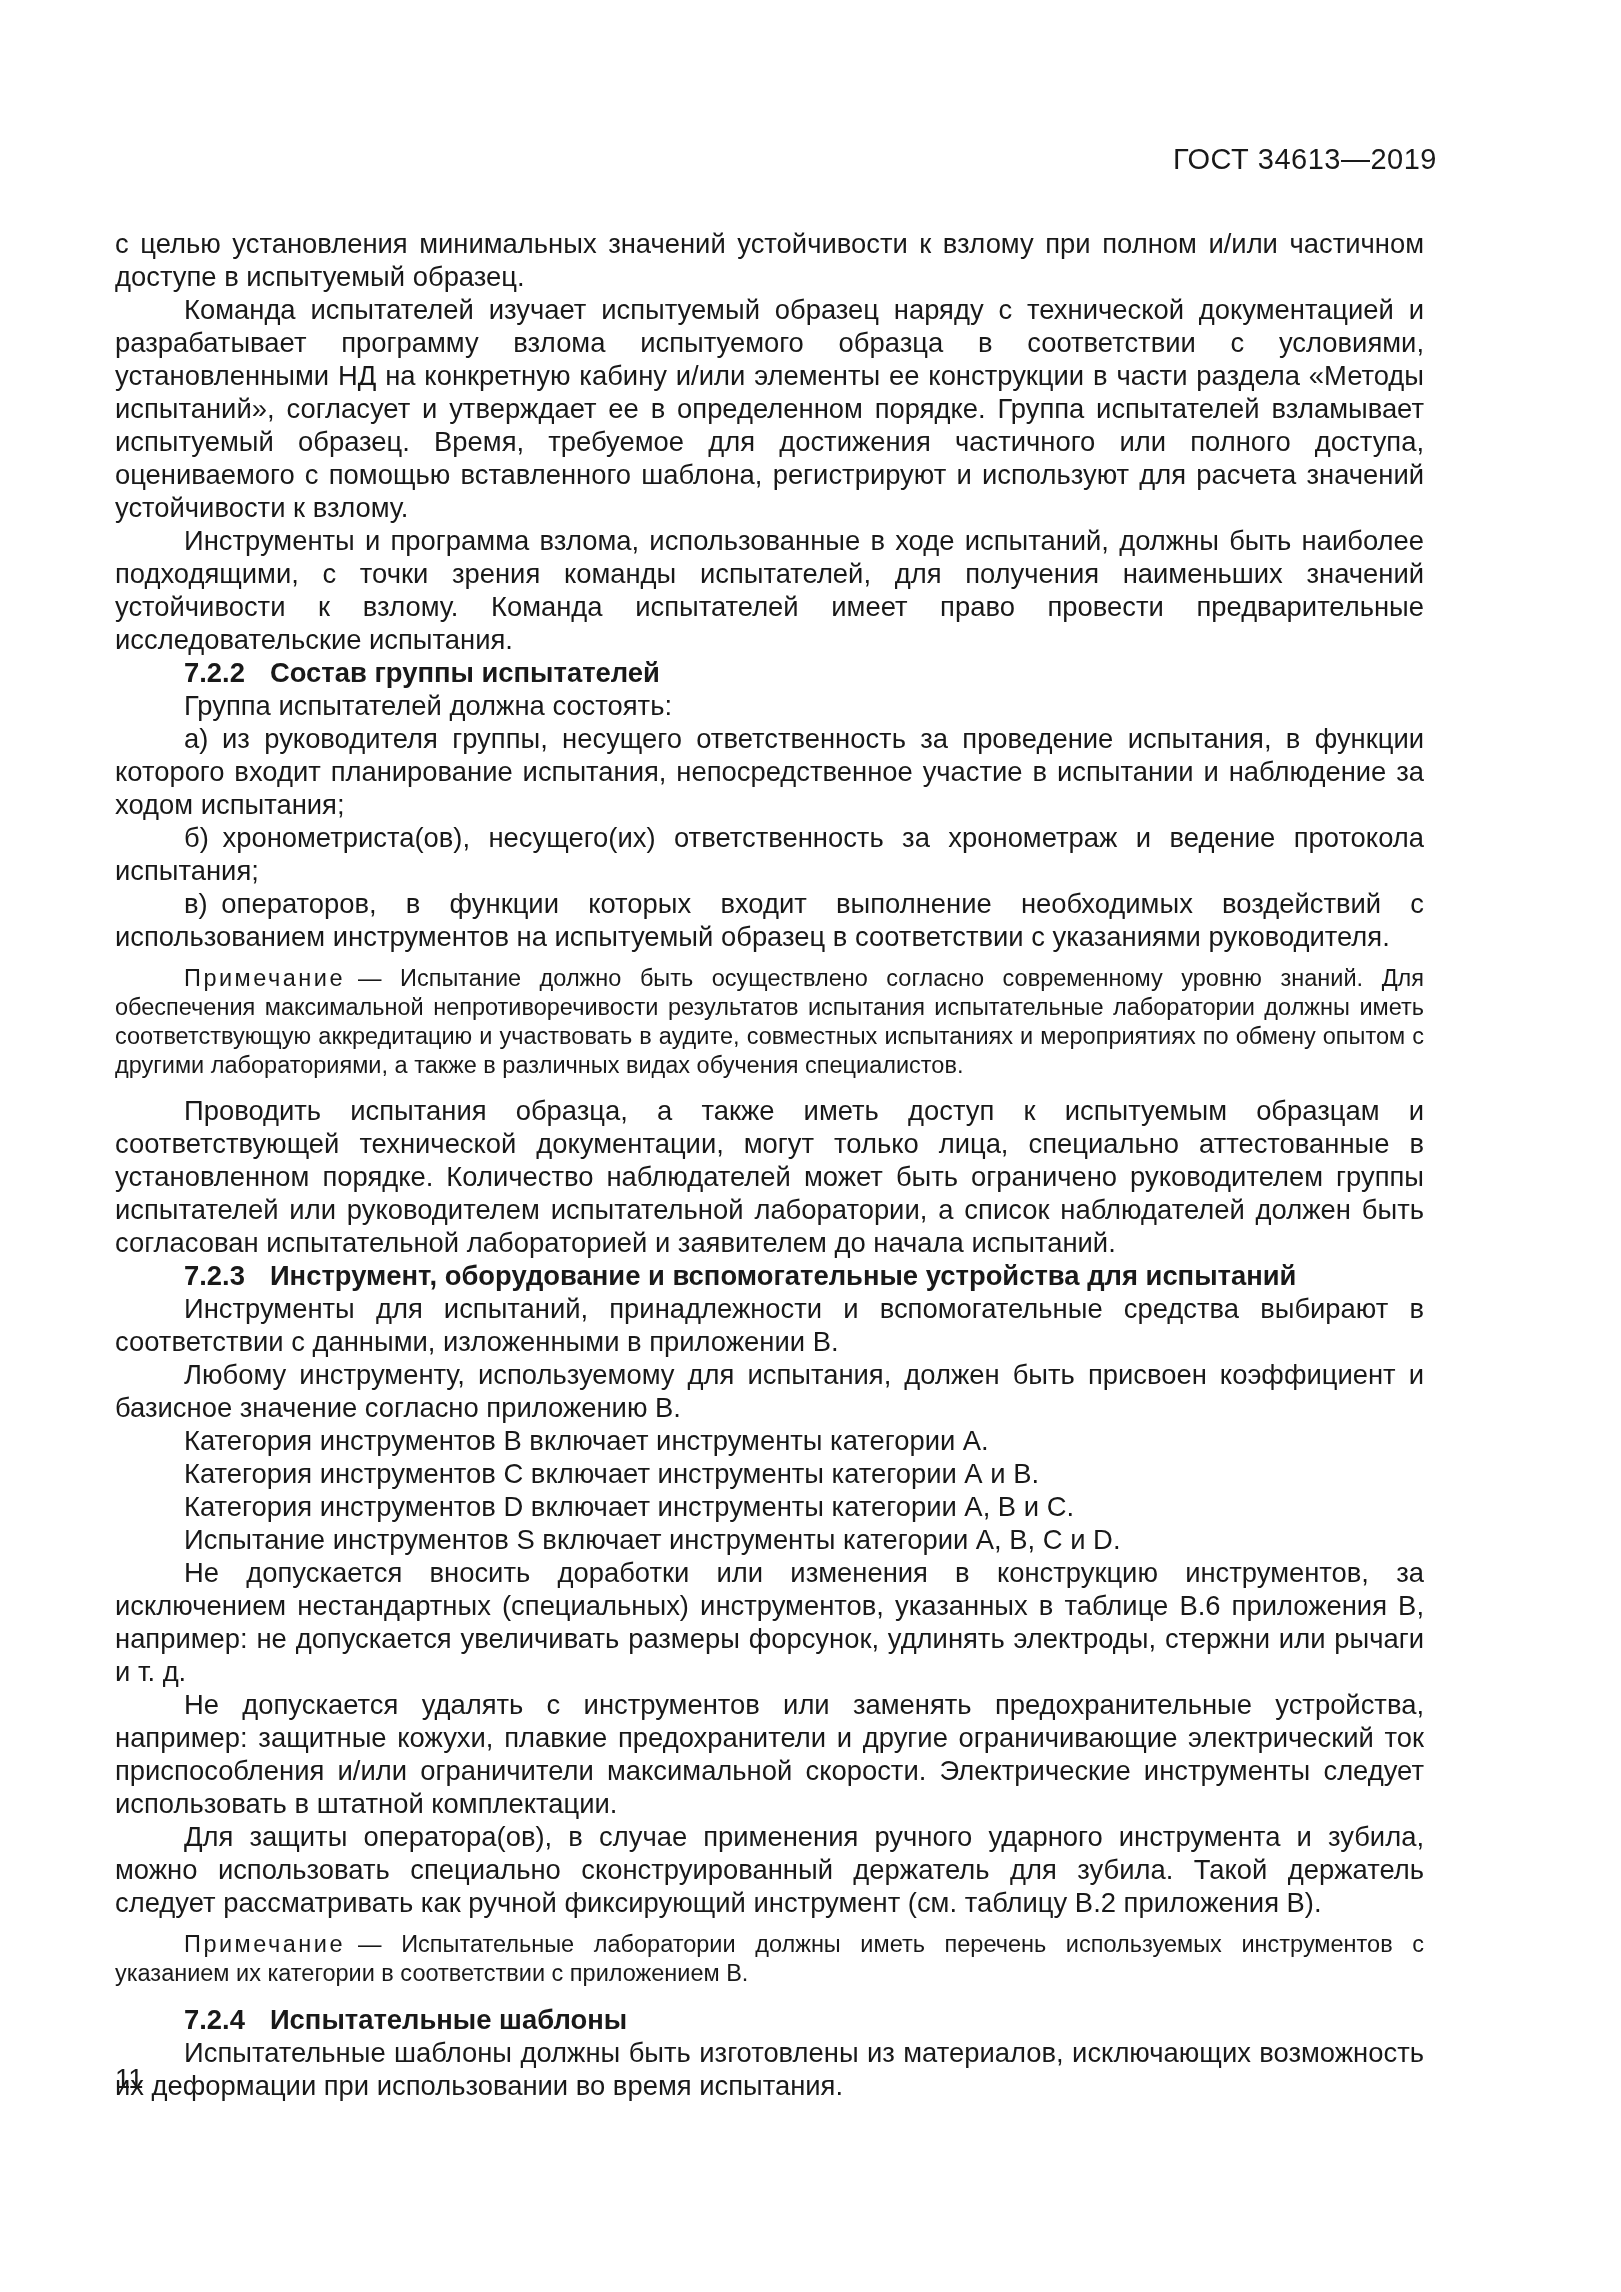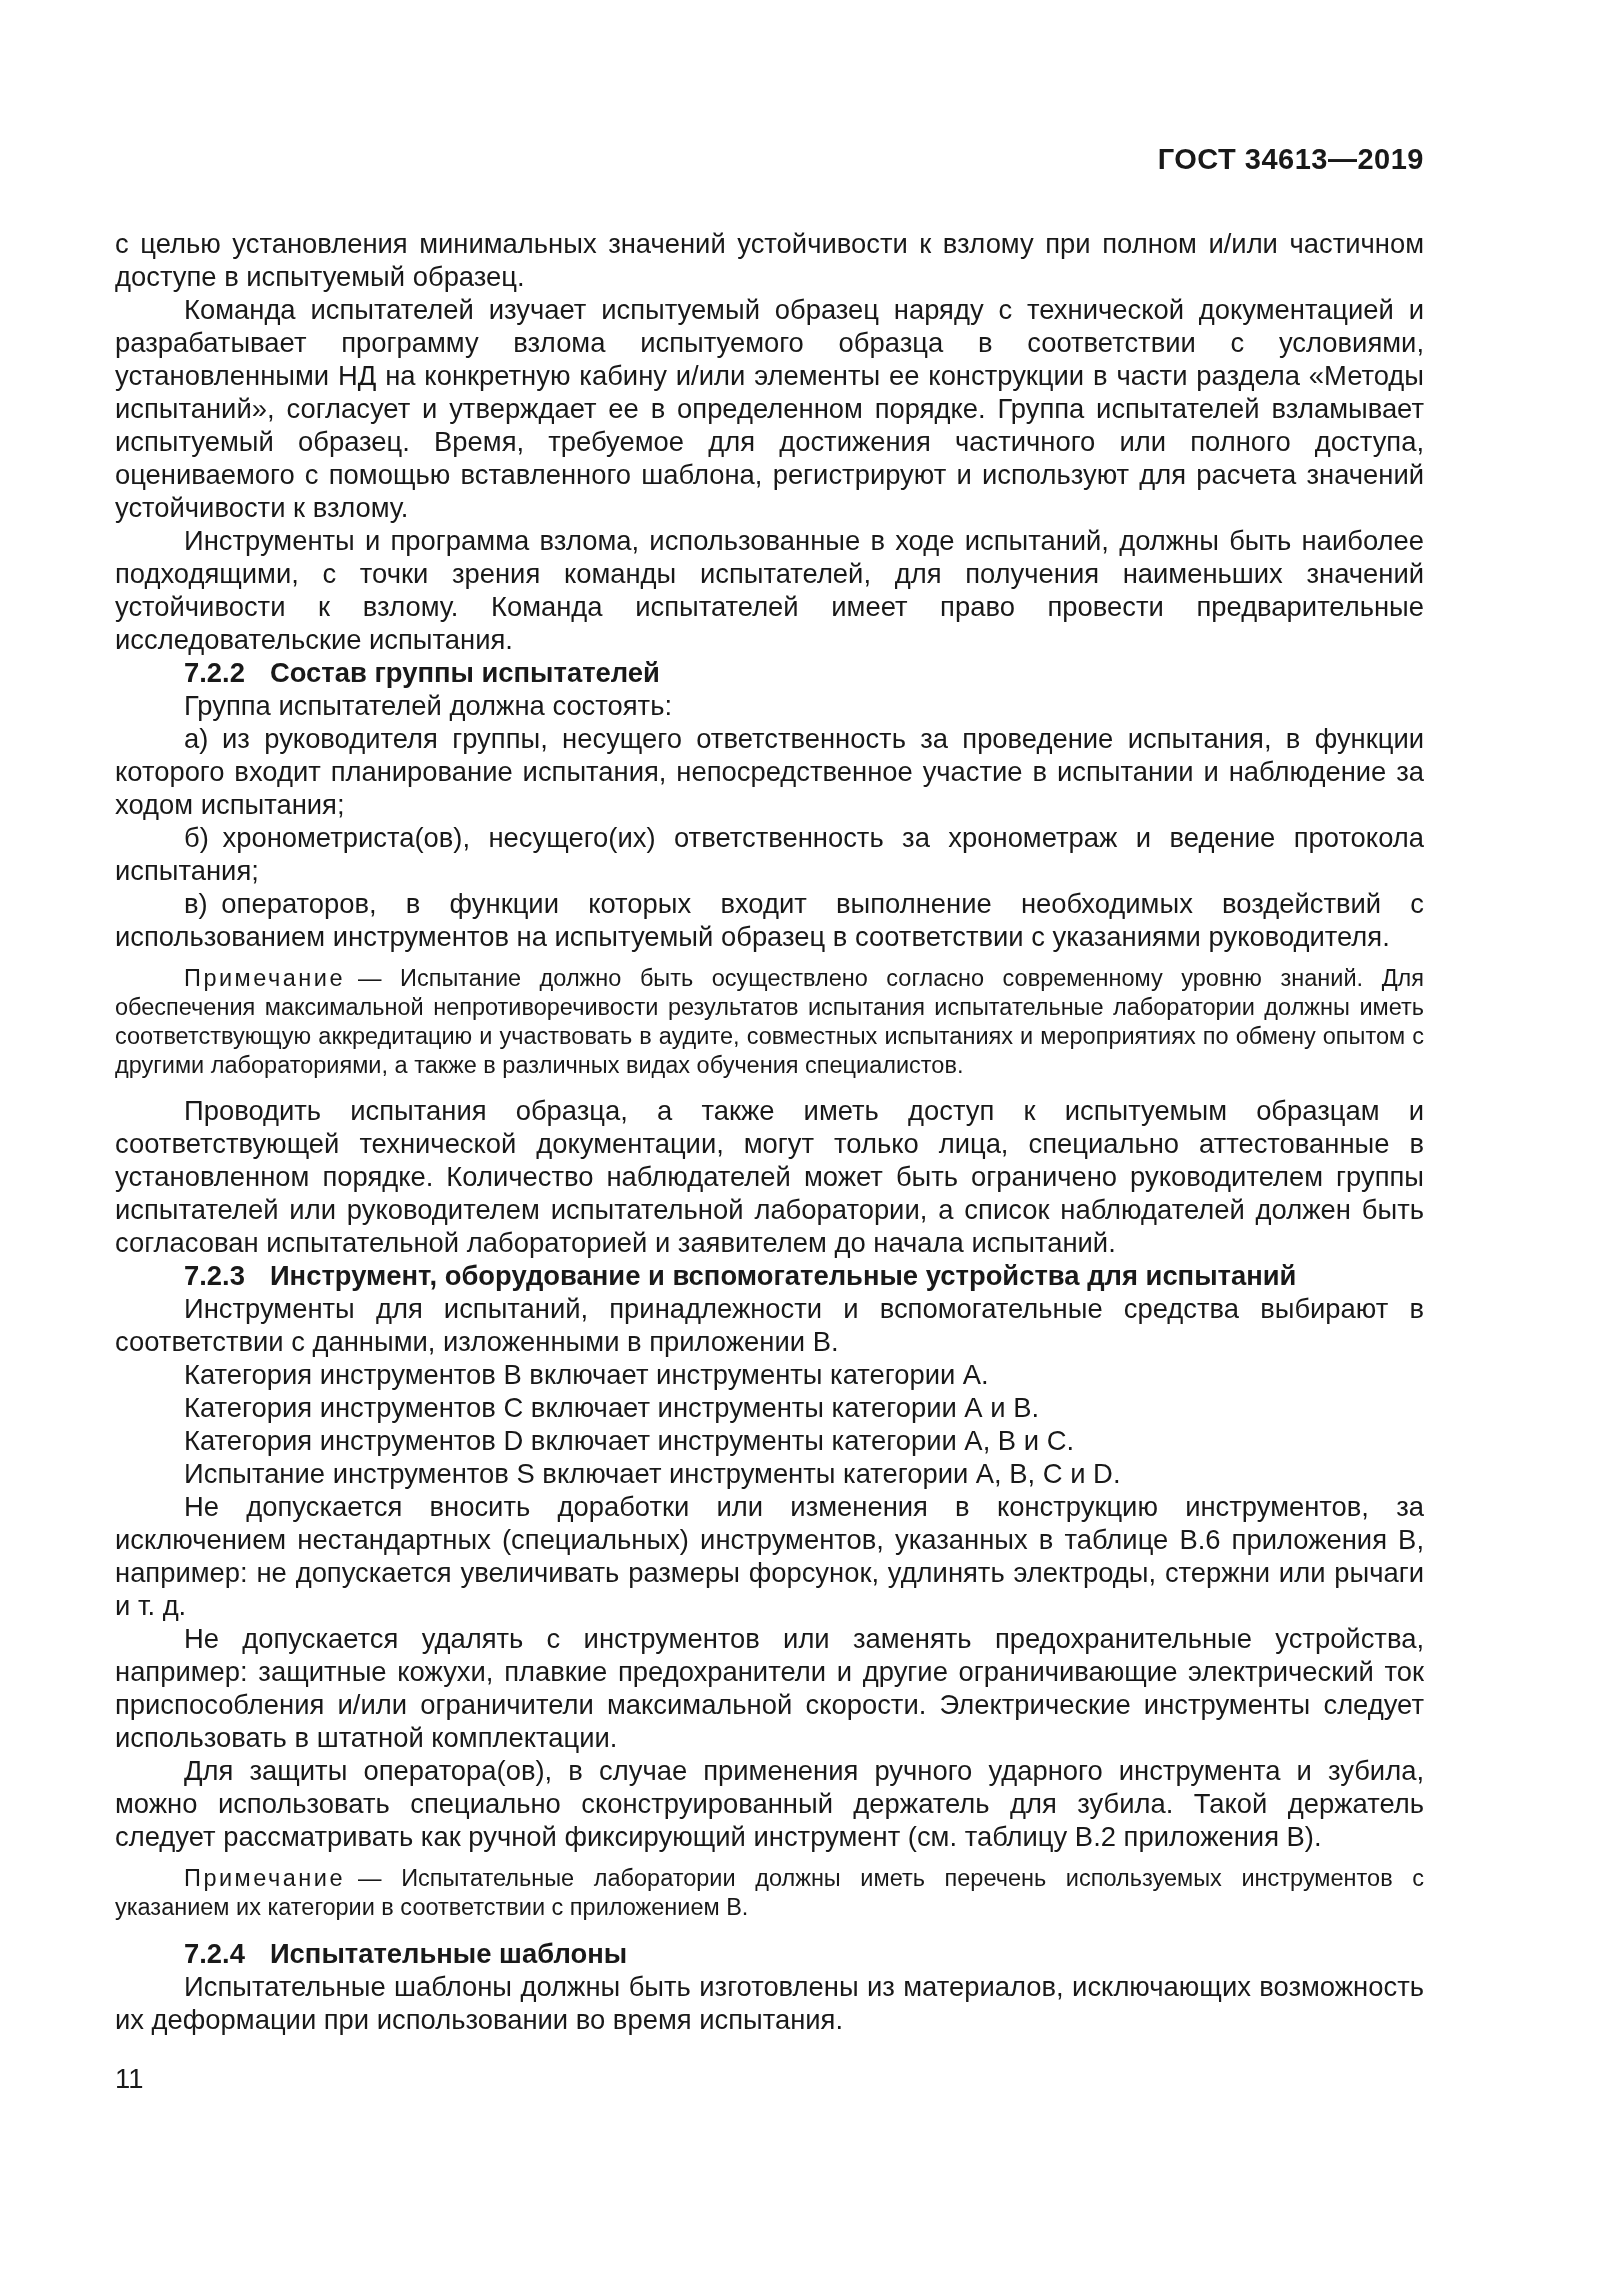--- a/index.html
+++ b/index.html
@@ -12,26 +12,26 @@
     width: 1621px;
     height: 2293px;
     background: #ffffff;
     font-family: "Liberation Sans", sans-serif;
     color: #191919;
     overflow: hidden;
   }
   .running-header {
     position: absolute;
     top: 143px;
-    left: 115px;
+    left: 128px;
     width: 1309px;
     text-align: right;
     font-size: 29px;
     line-height: 33px;
-    font-weight: bold;
+    font-weight: normal;
     letter-spacing: 0.5px;
   }
   .content {
     position: absolute;
     top: 227px;
     left: 115px;
     width: 1309px;
     font-size: 27.4px;
     line-height: 33px;
     text-align: justify;
@@ -94,20 +94,21 @@
     <p>в) операторов, в функции которых входит выполнение необходимых воздействий с использованием инструментов на испытуемый образец в соответствии с указаниями руководителя.</p>
 
     <p class="note"><span class="note-label">Примечание</span><span>— Испытание должно быть осуществлено согласно современному уровню знаний. Для обеспечения максимальной непротиворечивости результатов испытания испытательные лаборатории должны иметь соответствующую аккредитацию и участвовать в аудите, совместных испытаниях и мероприятиях по обмену опытом с другими лабораториями, а также в различных видах обучения специалистов.</span></p>
 
     <p>Проводить испытания образца, а также иметь доступ к испытуемым образцам и соответствующей технической документации, могут только лица, специально аттестованные в установленном порядке. Количество наблюдателей может быть ограничено руководителем группы испытателей или руководителем испытательной лаборатории, а список наблюдателей должен быть согласован испытательной лабораторией и заявителем до начала испытаний.</p>
 
     <p class="heading"><span class="h-num">7.2.3</span><span>Инструмент, оборудование и вспомогательные устройства для испытаний</span></p>
 
     <p>Инструменты для испытаний, принадлежности и вспомогательные средства выбирают в соответствии с данными, изложенными в приложении В.</p>
 
+    <p>Любому инструменту, используемому для испытания, должен быть присвоен коэффициент и базисное значение согласно приложению В.</p>
 
     <p>Категория инструментов В включает инструменты категории А.</p>
 
     <p>Категория инструментов С включает инструменты категории А и В.</p>
 
     <p>Категория инструментов D включает инструменты категории А, В и С.</p>
 
     <p>Испытание инструментов S включает инструменты категории А, В, С и D.</p>
 
     <p>Не допускается вносить доработки или изменения в конструкцию инструментов, за исключением нестандартных (специальных) инструментов, указанных в таблице В.6 приложения В, например: не допускается увеличивать размеры форсунок, удлинять электроды, стержни или рычаги и т. д.</p>

